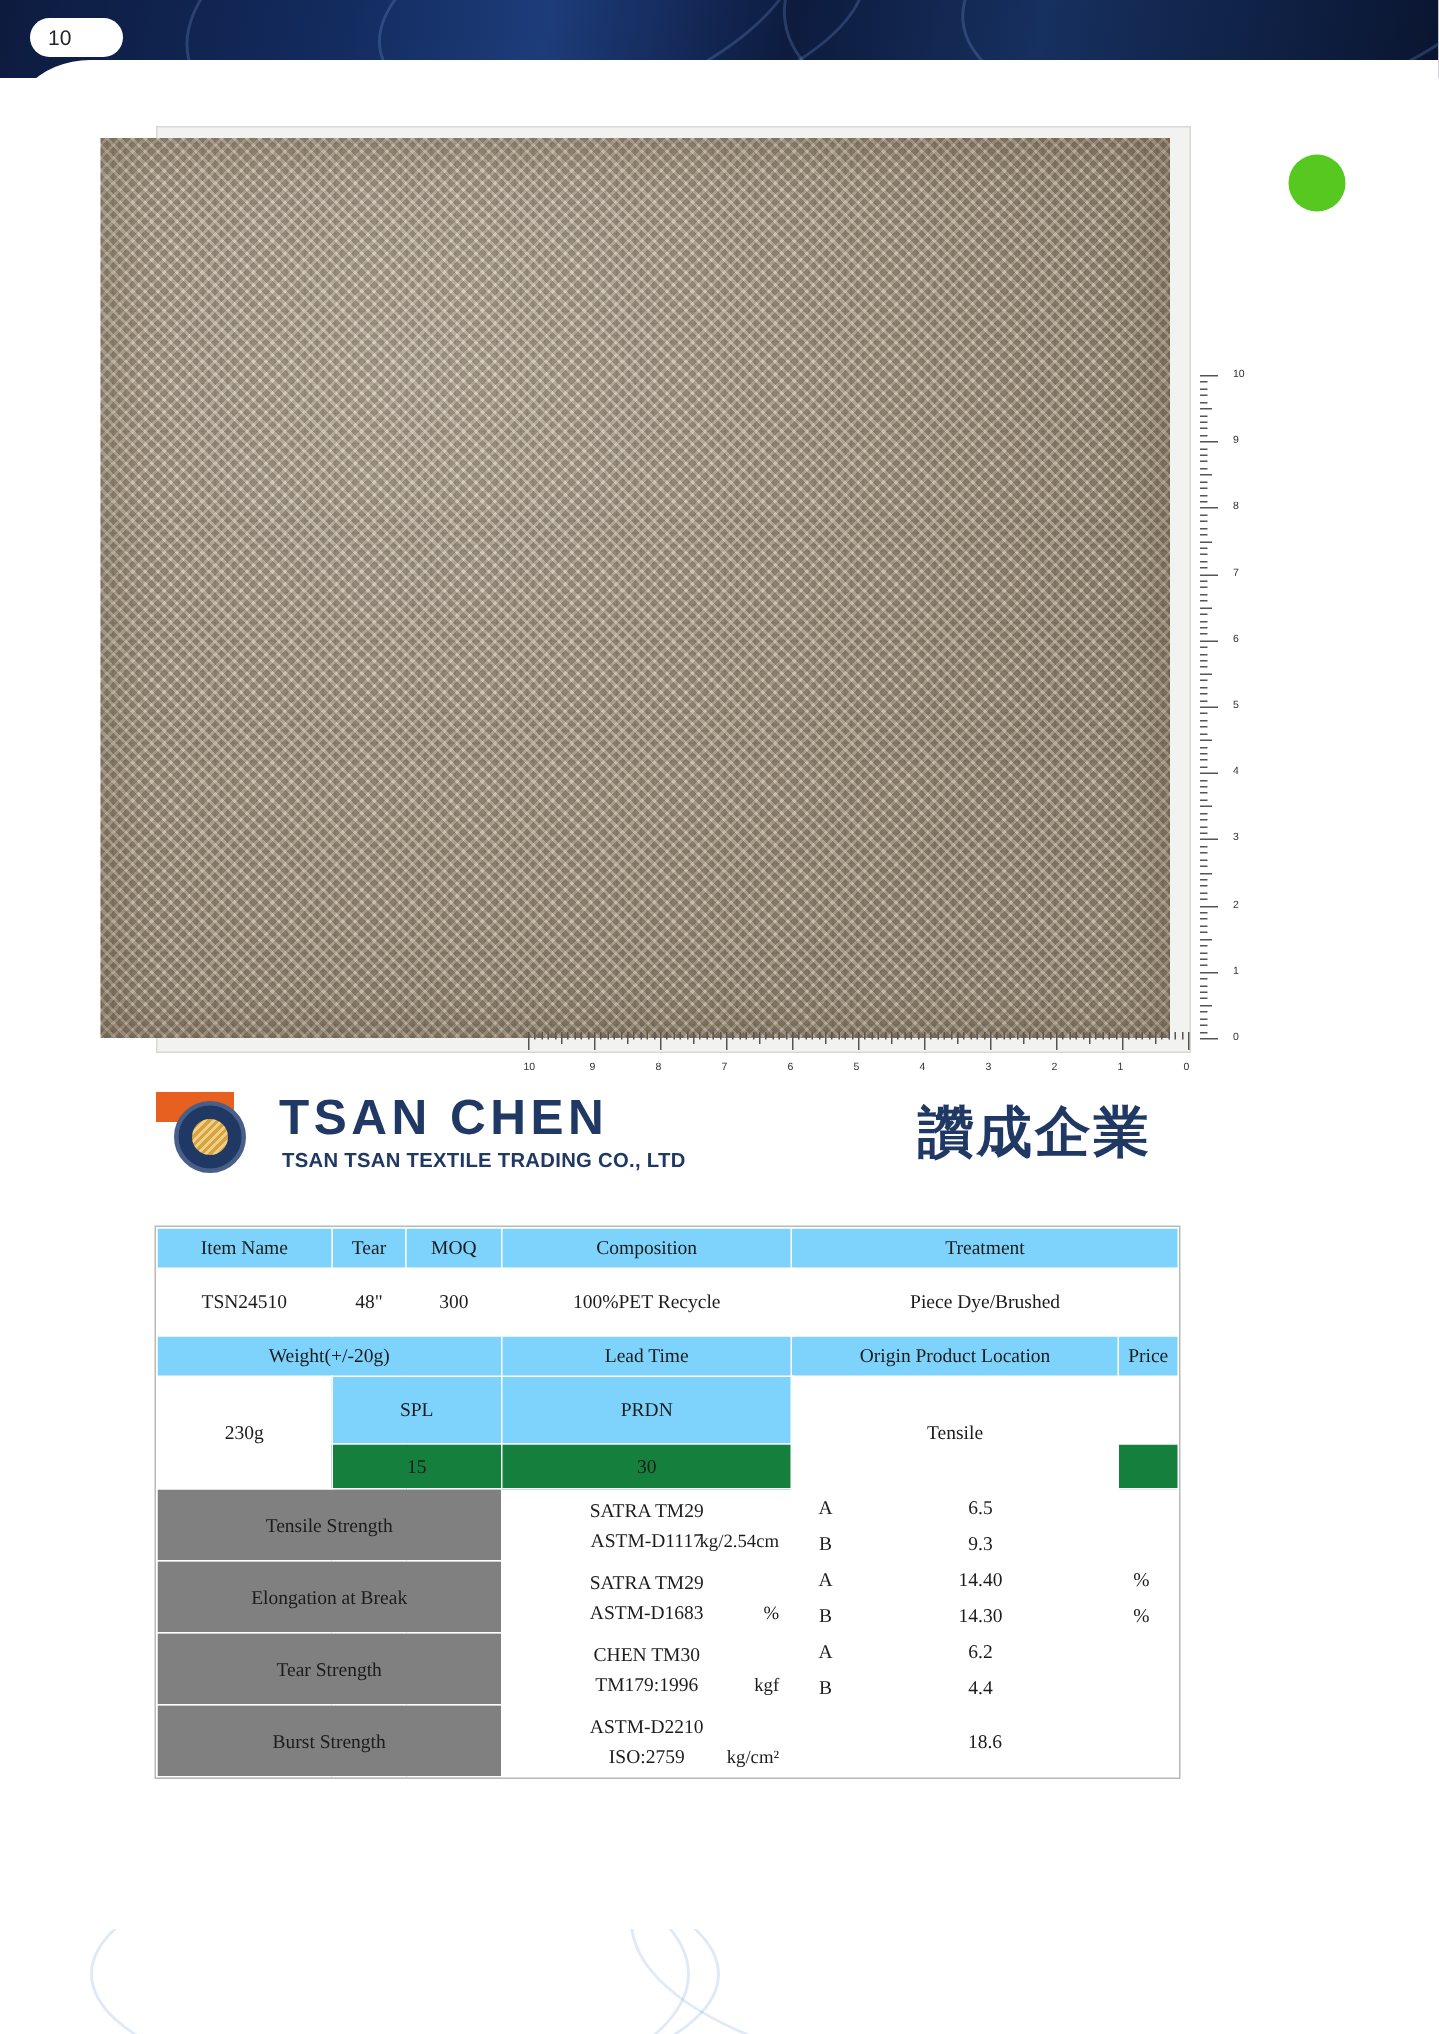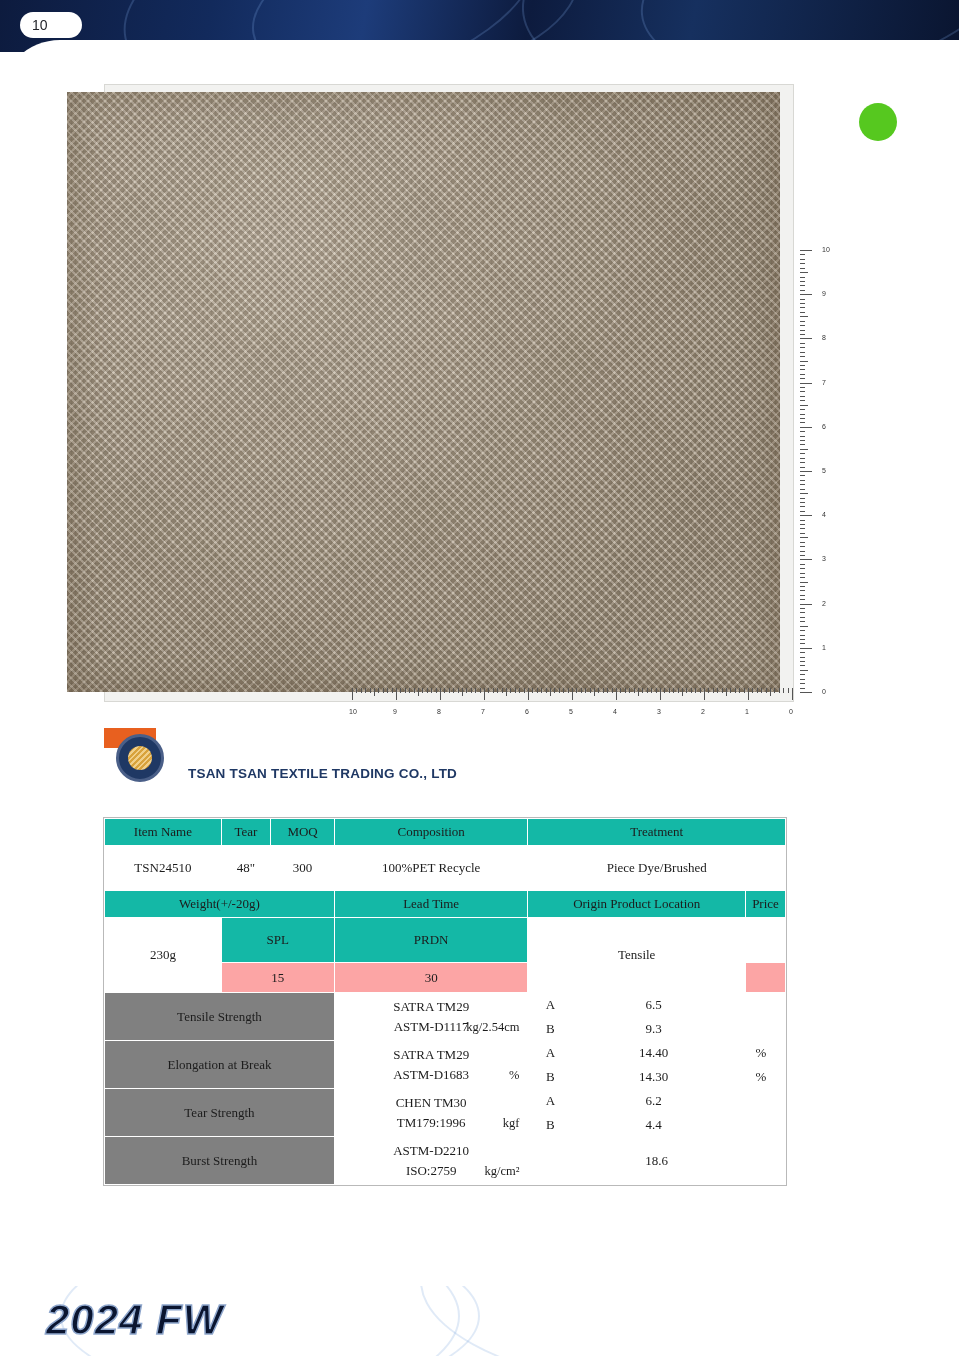--- a/index.html
+++ b/index.html
@@ -163,27 +163,27 @@
     font-family: "Liberation Serif", serif;
   }
   .spec td {
     border: 1px solid #ffffff;
     text-align: center;
     vertical-align: middle;
     font-size: 13px;
     color: #1c1c1c;
   }
   .hd {
-    background: #14b8a6;
+    background: #7dd3fc;
     color: #ffffff;
     font-size: 12.5px;
     height: 27px;
   }
   .val { background: #ffffff; height: 45px; }
-  .val-sm { background: #fca5a5; height: 30px; font-size: 12.5px; }
+  .val-sm { background: #15803d; height: 30px; font-size: 12.5px; }
   .lbl-cell {
     background: #808080;
     color: #ffffff;
     font-size: 15px;
     height: 48px;
   }
   .tbl-outline { outline: 1px solid #b9b9b9; }
   .method {
     background: #ffffff;
     text-align: left;
@@ -486,21 +486,23 @@
     <div class="lbl" style="left: 437px;">0</div>
   </div>
 
 <div class="green-dot"></div>
 
 <div class="logo-row">
   <div class="logo-mark">
     <div class="orange"></div>
     <div class="circle"></div>
   </div>
+  <div class="logo-name">TSAN CHEN</div>
   <div class="logo-sub">TSAN TSAN TEXTILE TRADING CO., LTD</div>
+  <div class="logo-cn">讚成企業</div>
 </div>
 
 <table class="spec tbl-outline">
   <tbody id="spec-body">
     <tr>
       <td class="hd">Item Name</td>
       <td class="hd">Tear</td>
       <td class="hd">MOQ</td>
       <td class="hd" colspan="2">Composition</td>
       <td class="hd" colspan="3">Treatment</td>
@@ -589,14 +591,13 @@
         </td>
         <td class="resv" colspan="3">18.6</td>
       </tr>
     </tbody>
 </table>
 
 <div class="bottom-banner">
   <div class="bsw bsw1"></div>
   <div class="bsw bsw2"></div>
   <div class="bsw bsw3"></div>
-  <div class="year">2024 FW</div>
 </div>
 
 </body></html>

